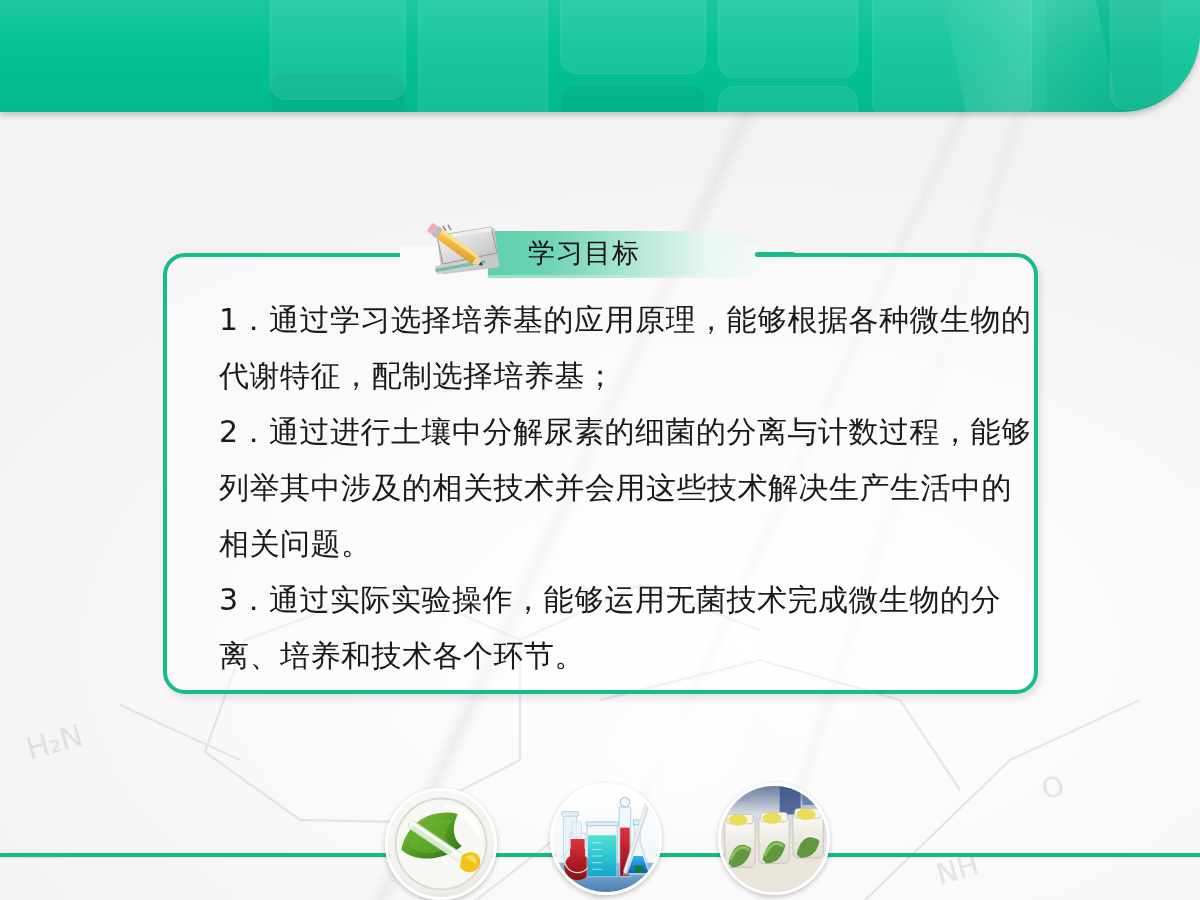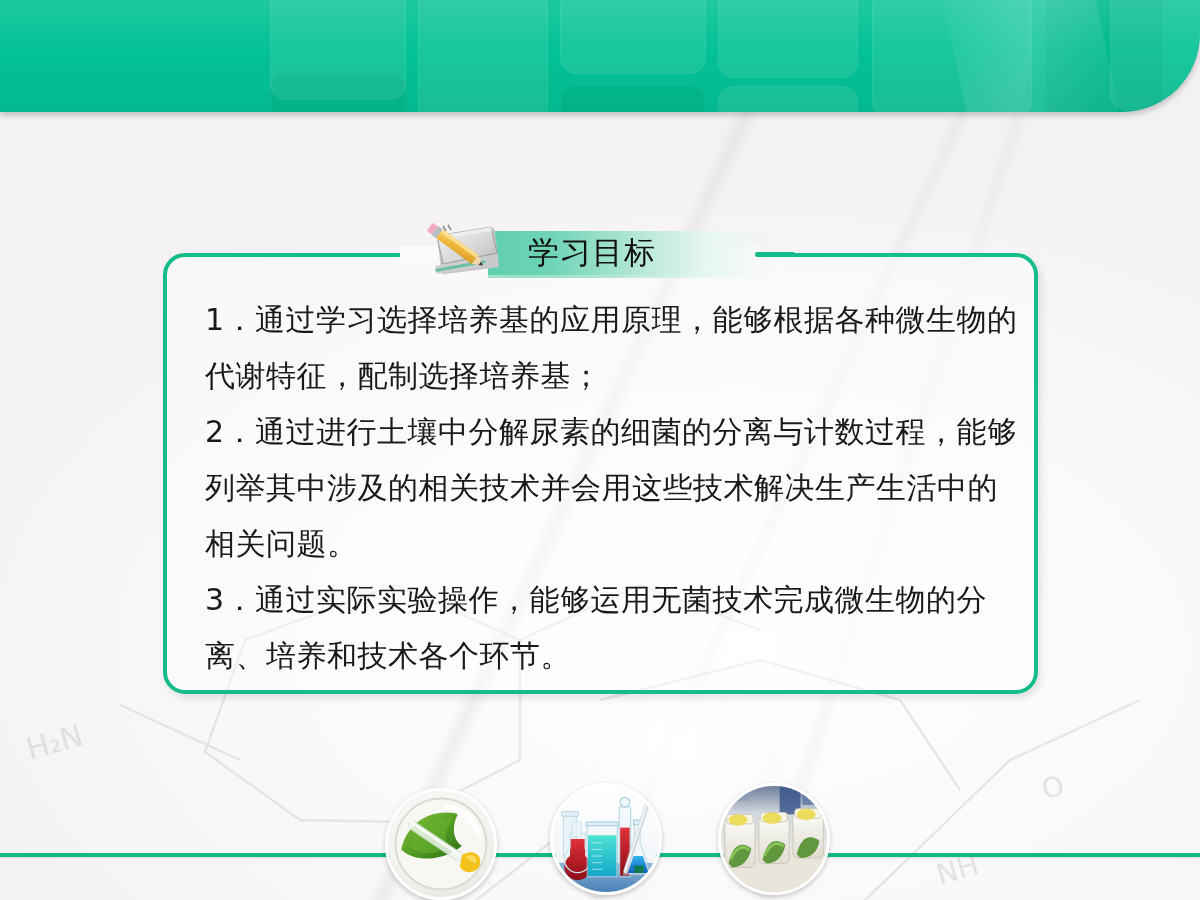--- a/index.html
+++ b/index.html
@@ -126,21 +126,21 @@
     content: "";
     position: absolute;
     left: 0; bottom: 0;
     width: 100%; height: 3px;
     background: linear-gradient(90deg, rgba(255,255,255,.4), rgba(255,255,255,0));
   }
   .title-text {
     position: absolute;
     left: 103px; top: 9px;
     font-family: Liberation Serif, serif;
-    font-size: 31px;
+    font-size: 27px;
     line-height: 50px;
     color: #111111;
     letter-spacing: 1px;
     white-space: nowrap;
   }
 
   
   .notebook-icon {
     position: absolute;
     left: 0; top: 0;
@@ -152,21 +152,21 @@
     position: absolute;
     left: 755px; top: 252px;
     width: 40px; height: 5px;
     background: #17bc8d;
     border-radius: 2px;
   }
 
   
   .body-text {
     position: absolute;
-    left: 205px; top: 292px;
+    left: 219px; top: 292px;
     width: 820px;
     font-family: "DejaVu Sans", "Liberation Sans", sans-serif;
     font-size: 30px;
     line-height: 56px;
     color: #1a1a1a;
     white-space: pre-wrap;
     letter-spacing: .5px;
   }
 
   

